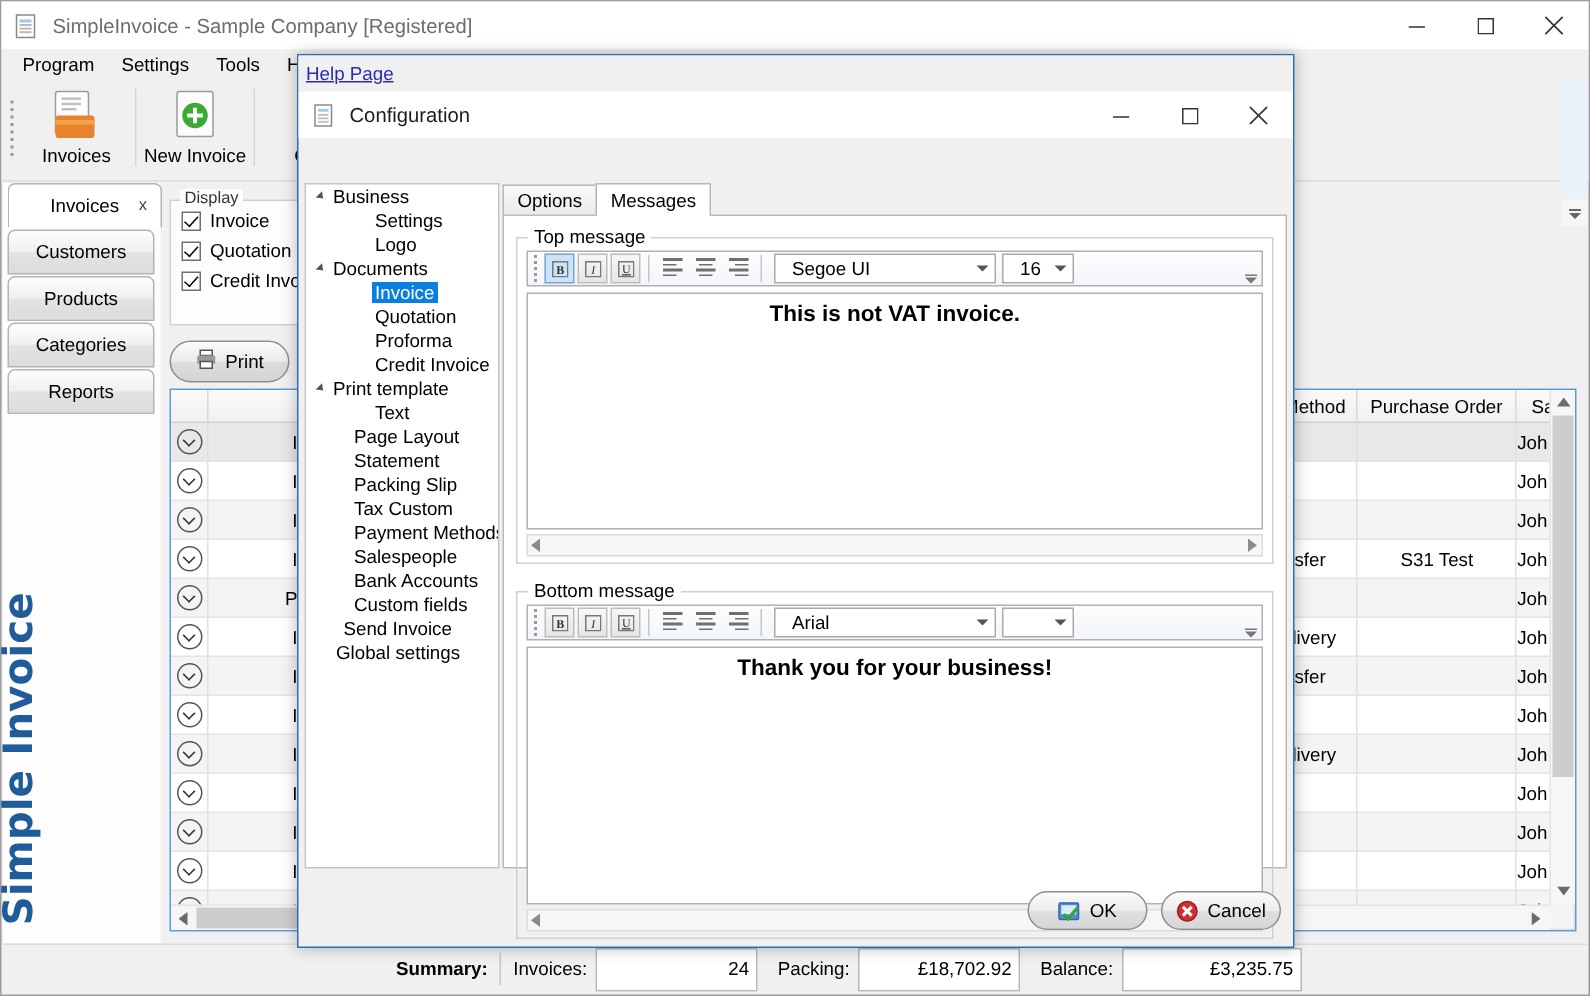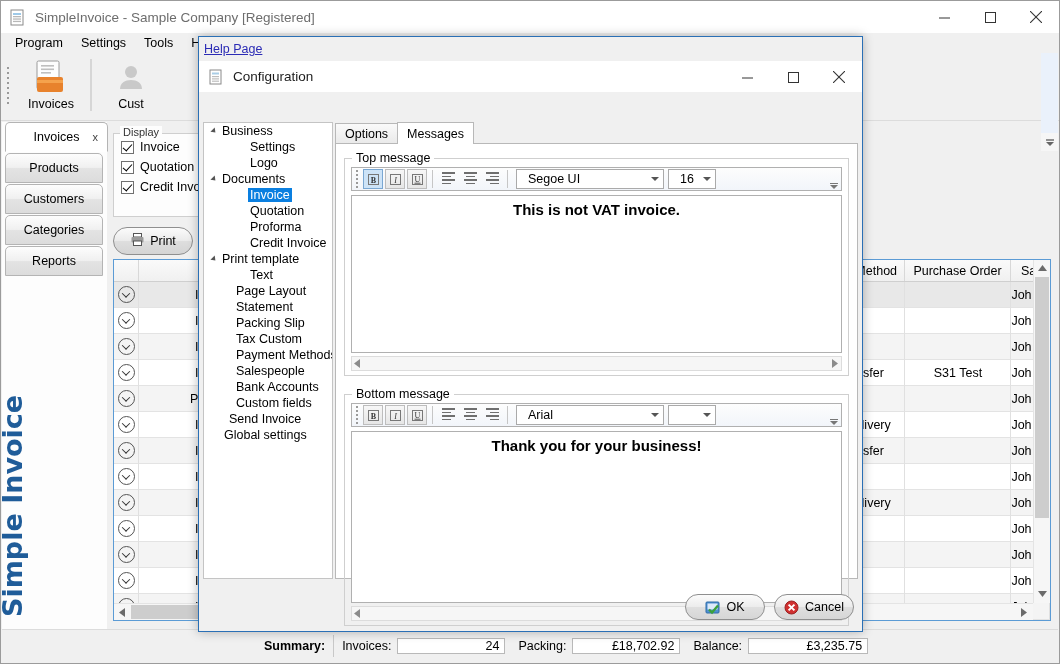--- a/index.html
+++ b/index.html
@@ -162,21 +162,21 @@
   
   #statusbar {
     position:absolute; left:1px; right:1px; bottom:1px; height:33px;
     background:#f0f0f0; border-top:1px solid #dcdcdc;
     display:flex; align-items:center; padding-left:262px; font-size:12.5px;
   }
   #statusbar .sb-strong { font-weight:bold; margin-right:8px; }
   #statusbar .sb-sep { width:1px; height:22px; background:#c8c8c8; margin-right:8px; }
   #statusbar .sb-label { margin-right:6px; }
   .sb-field {
-    border:1px solid #b9b9b9; background:#fff; height:16px; display:flex;
+    border:1px solid #b9b9b9; background:#fff; height:29px; display:flex;
     align-items:center; justify-content:flex-end; padding-right:5px; margin-right:13px;
   }
 
   
   #main-rscroll {
     position:absolute; right:1px; top:52px; width:17px; height:98px;
     background:#f6f6f6;
   }
   #main-rscroll .thumb { position:absolute; left:0; right:0; top:0; height:80px; background:#eaf1fb; }
 
@@ -355,20 +355,31 @@
           <rect x="9" y="7" width="13" height="1.6" fill="#bfbfbf"></rect>
           <rect x="9" y="10.5" width="13" height="1.6" fill="#bfbfbf"></rect>
           <rect x="9" y="14" width="10" height="1.6" fill="#bfbfbf"></rect>
           <path d="M7 19 h22 a2 2 0 0 1 2 2 v11 a2 2 0 0 1 -2 2 h-22 a2 2 0 0 1 -2 -2 v-11 a2 2 0 0 1 2 -2z" fill="#e8822c"></path>
           <path d="M5 22 h26 v3 h-26z" fill="#f5a24c"></path>
         </svg>
       </span>
       <span class="tlabel">Invoices</span>
     </div>
     <div class="tool-sep"></div>
+    <div class="tool-btn">
+      <span class="ticon">
+        <svg width="38" height="38" viewBox="0 0 38 38">
+          <rect x="7" y="3" width="24" height="30" rx="1.5" fill="#fcfcfc" stroke="#9a9a9a"></rect>
+          <circle cx="19" cy="19" r="8.5" fill="#3aaa35"></circle>
+          <rect x="17.7" y="13.8" width="2.6" height="10.4" fill="#fff"></rect>
+          <rect x="13.8" y="17.7" width="10.4" height="2.6" fill="#fff"></rect>
+        </svg>
+      </span>
+      <span class="tlabel">New Invoice</span>
+    </div>
     <div class="tool-sep"></div>
     <div class="tool-btn">
       <span class="ticon">
         <svg width="38" height="38" viewBox="0 0 38 38">
             <circle cx="19" cy="14" r="6" fill="#c9c9c9"></circle>
             <path d="M8 31c0-6 5-9 11-9s11 3 11 9z" fill="#c9c9c9"></path>
           </svg>
       </span>
       <span class="tlabel">Cust</span>
     </div>
@@ -383,24 +394,24 @@
         </svg>
     </div>
   </div>
 
   <div id="left-panel">
     <div class="vtab active">
       <span>Invoices</span>
       <span class="close-x">x</span>
     </div>
     <div class="vtab">
+      <span>Customers</span>
+    </div>
+    <div class="vtab">
       <span>Products</span>
-    </div>
-    <div class="vtab">
-      <span>Customers</span>
     </div>
     <div class="vtab">
       <span>Categories</span>
     </div>
     <div class="vtab">
       <span>Reports</span>
     </div>
     <div id="brand-vertical">Simple Invoice</div>
   </div>
 

